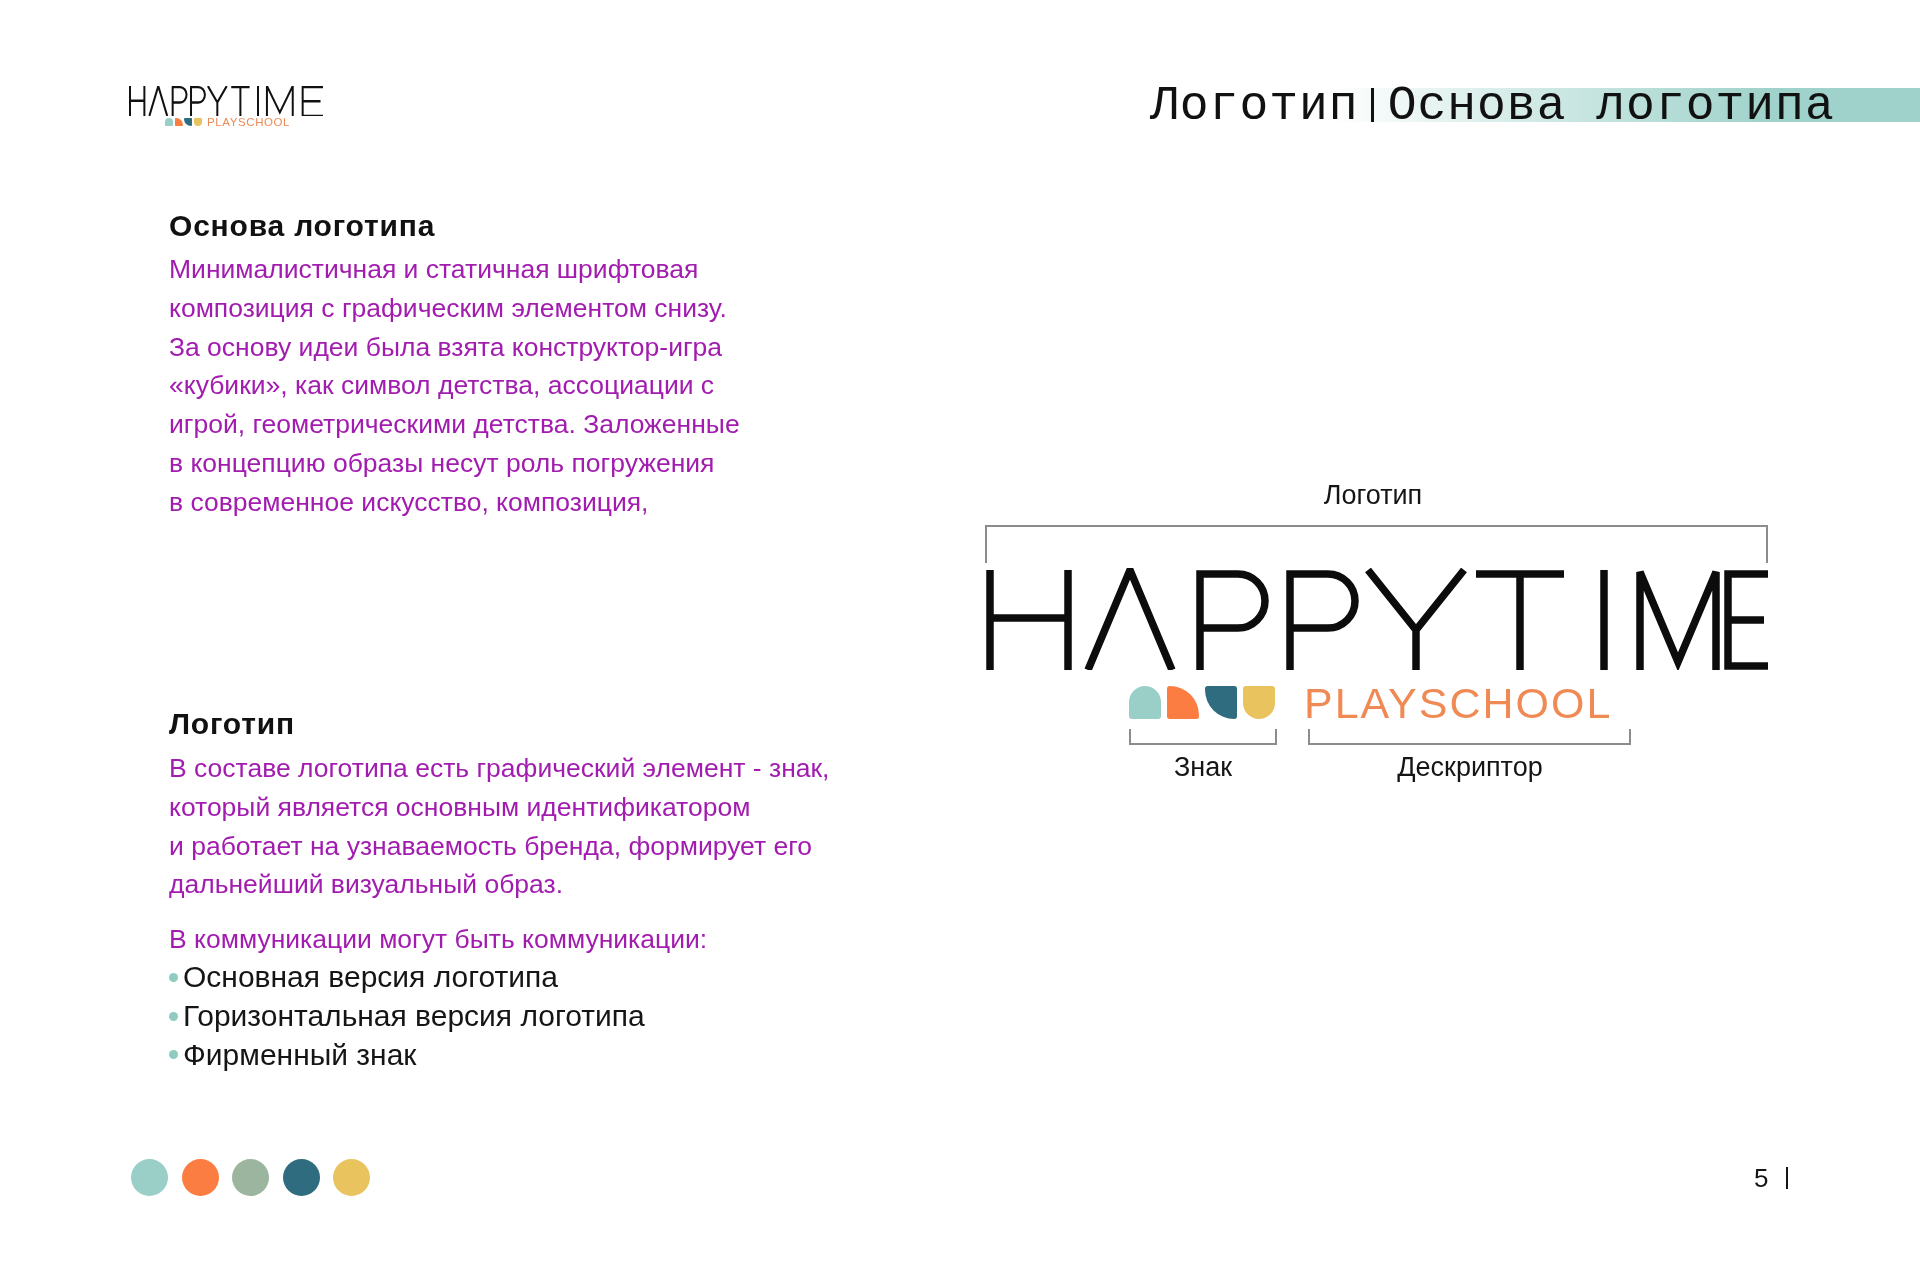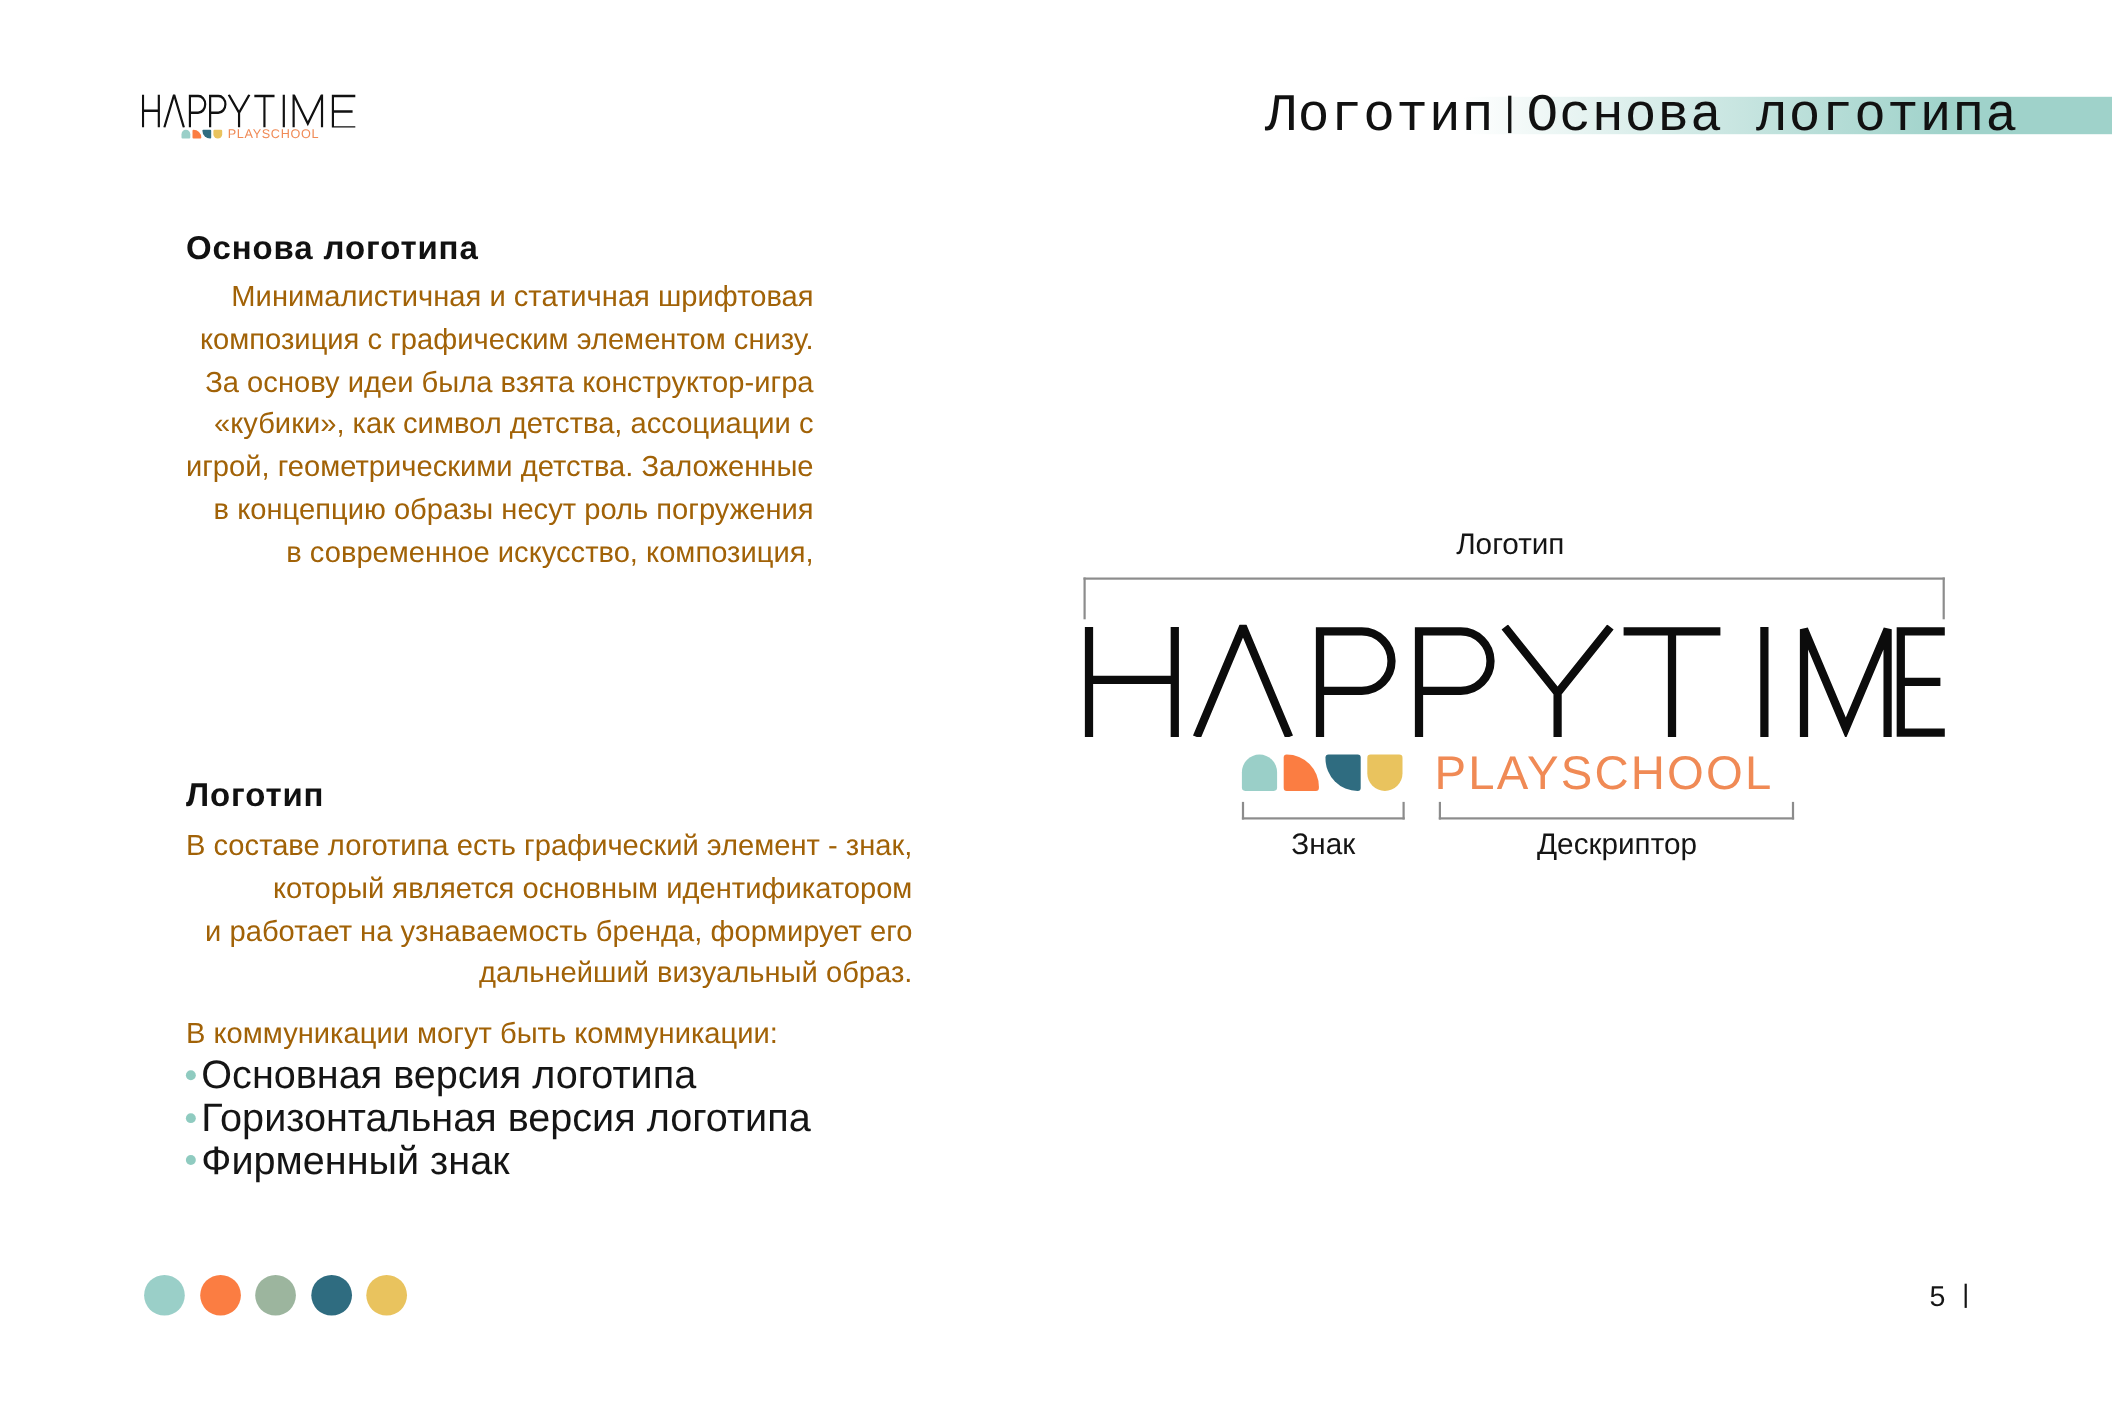--- a/index.html
+++ b/index.html
@@ -15,23 +15,23 @@
 
   
   .title-band { position: absolute; left: 1330px; top: 88px; width: 590px; height: 34px;
     background: linear-gradient(to right, rgba(159,210,202,0) 0%, rgba(159,210,202,0.35) 25%, #9fd2ca 75%, #9fd2ca 100%); }
   .page-title { position: absolute; left: 1150px; top: 78px; font-size: 48px; line-height: 56px;
     letter-spacing: 1px; color: #111; white-space: nowrap; font-weight: 400; font-family: Liberation Mono, monospace; }
   .page-title .sep { display: inline-block; width: 3px; height: 34px; background: #111; margin: 0 14px 0 12px; vertical-align: -3px; }
 
   
   .section-heading { position: absolute; left: 169px; font-size: 30px; font-weight: 700; letter-spacing: 0.8px; line-height: 36px; color: #111; }
-  .para { position: absolute; left: 169px; font-size: 26.5px; line-height: 38.8px; color: #a16207; white-space: nowrap; text-align: right; }
+  .para { position: absolute; left: 169px; font-size: 26.5px; line-height: 38.8px; color: #a21caf; white-space: nowrap; }
   .para div { height: 38.8px; }
-  .bullets { position: absolute; left: 169px; top: 958px; font-size: 36px; line-height: 38.8px; }
+  .bullets { position: absolute; left: 169px; top: 958px; font-size: 30px; line-height: 38.8px; }
   .bullets .item { display: flex; align-items: center; height: 38.8px; white-space: nowrap; }
   .bullets .dot { width: 9px; height: 9px; border-radius: 50%; background: #8fcbc0; margin-right: 5px; flex: none; }
 
   
   .lbl { position: absolute; font-size: 27px; color: #151515; white-space: nowrap; text-align: center; }
   .bracket-top { position: absolute; left: 985px; top: 525px; width: 783px; height: 38px;
     border-top: 2px solid #8c8c8c; border-left: 2px solid #8c8c8c; border-right: 2px solid #8c8c8c; }
   .bracket-bottom { position: absolute; height: 16px; border-bottom: 2px solid #8c8c8c; border-left: 2px solid #8c8c8c; border-right: 2px solid #8c8c8c; }
   .big-word { position: absolute; left: 984px; top: 568px; width: 786px; height: 102px; }
   .big-marks { position: absolute; left: 1129px; top: 686px; display: flex; gap: 6px; }

